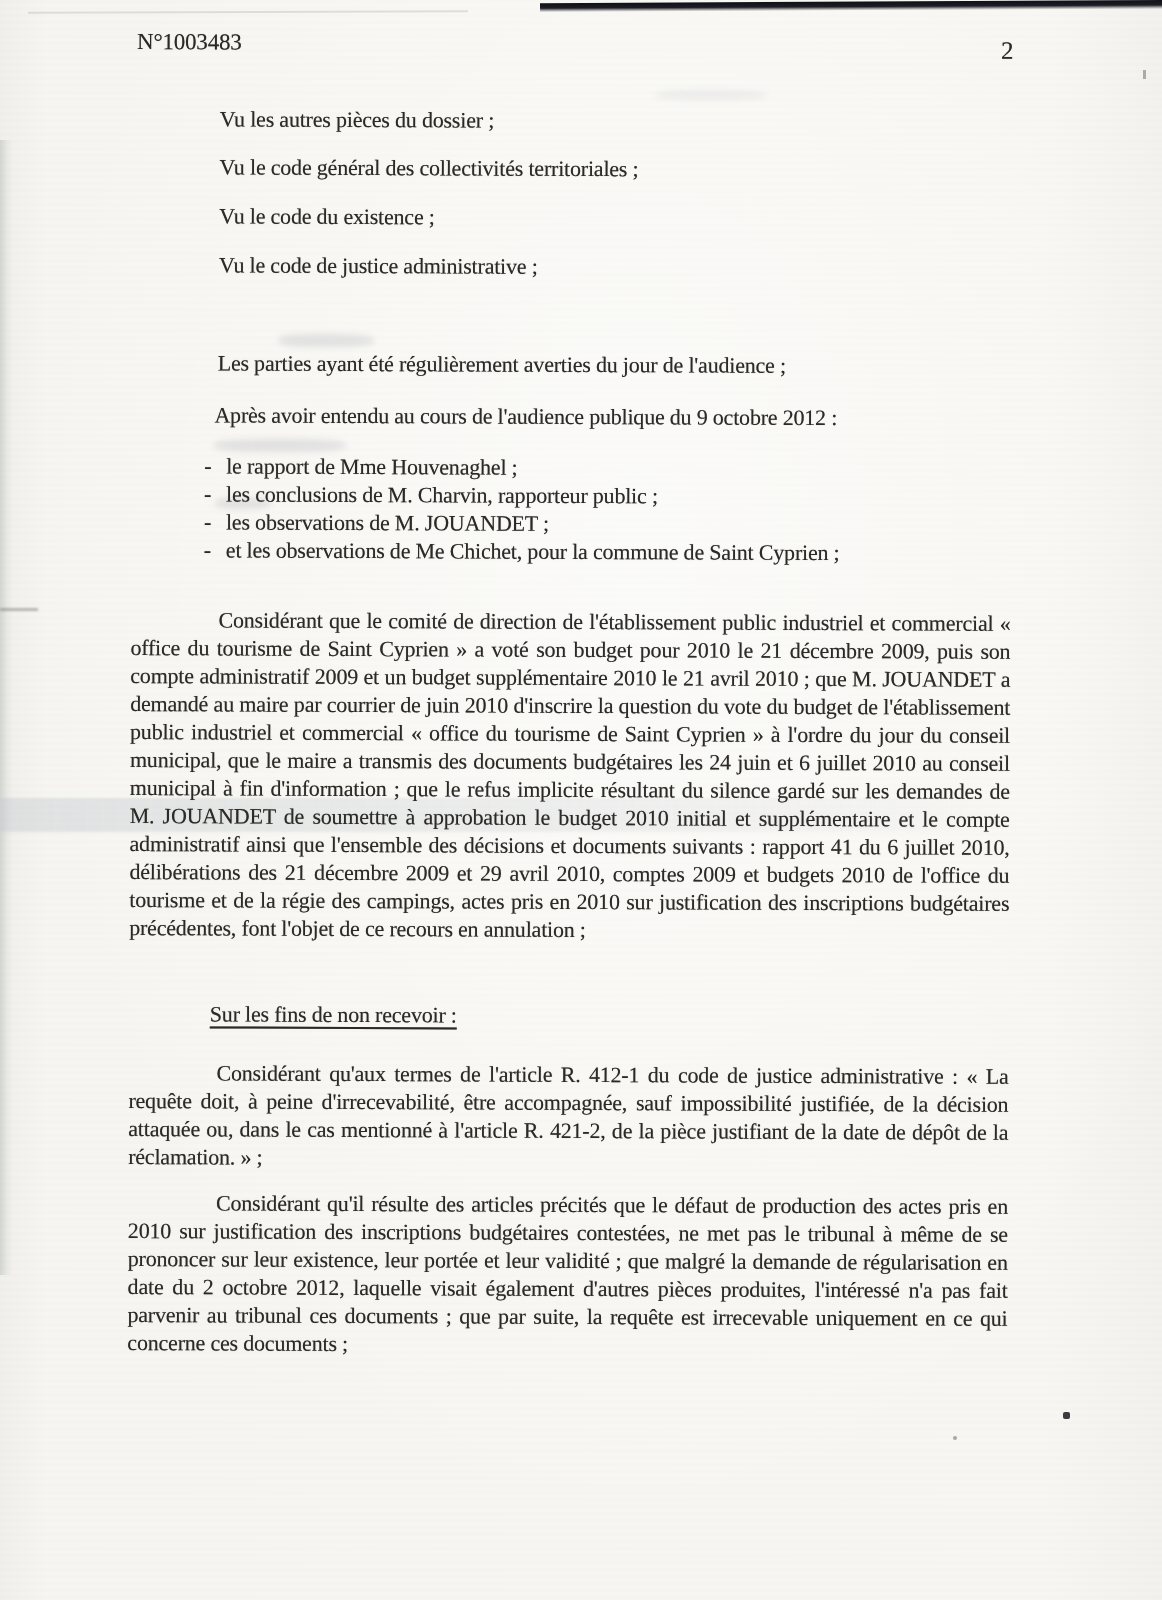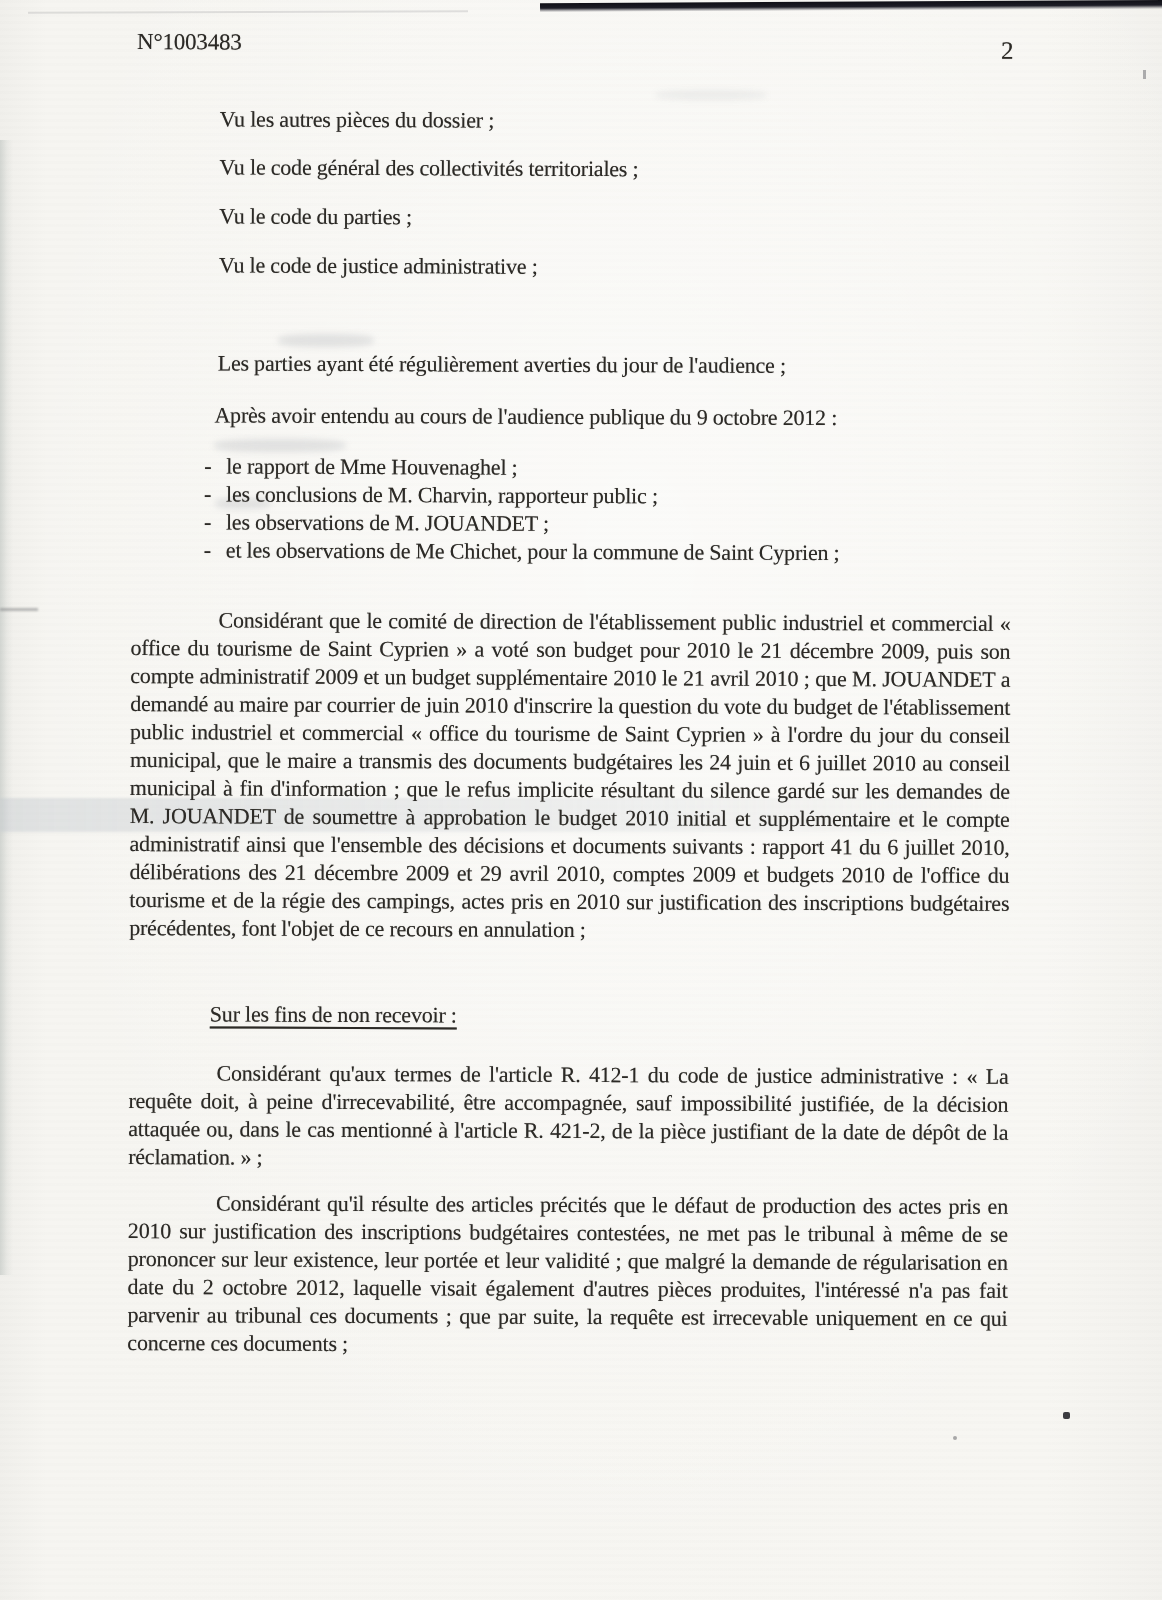--- a/index.html
+++ b/index.html
@@ -140,21 +140,21 @@
   <div class="artifact speck2"></div>
   <div class="artifact speck3"></div>
 
   <div class="tilt">
 
     <p class="abs txt nowrap case-number">N°1003483</p>
     <p class="abs txt nowrap page-number">2</p>
 
     <p class="abs txt nowrap visa1">Vu les autres pièces du dossier ;</p>
     <p class="abs txt nowrap visa2">Vu le code général des collectivités territoriales ;</p>
-    <p class="abs txt nowrap visa3">Vu le code du parties ;</p>
+    <p class="abs txt nowrap visa3">Vu le code du existence ;</p>
     <p class="abs txt nowrap visa4">Vu le code de justice administrative ;</p>
 
     <p class="abs txt nowrap notice">Les parties ayant été régulièrement averties du jour de l'audience ;</p>
     <p class="abs txt nowrap intro">Après avoir entendu au cours de l'audience publique du 9 octobre 2012 :</p>
 
     <div class="abs txt hearing-list">
       <p><span class="dash">-</span><span>le rapport de Mme Houvenaghel ;</span></p>
       <p><span class="dash">-</span><span>les conclusions de M. Charvin, rapporteur public ;</span></p>
       <p><span class="dash">-</span><span>les observations de M. JOUANDET ;</span></p>
       <p><span class="dash">-</span><span>et les observations de Me Chichet, pour la commune de Saint Cyprien ;</span></p>

